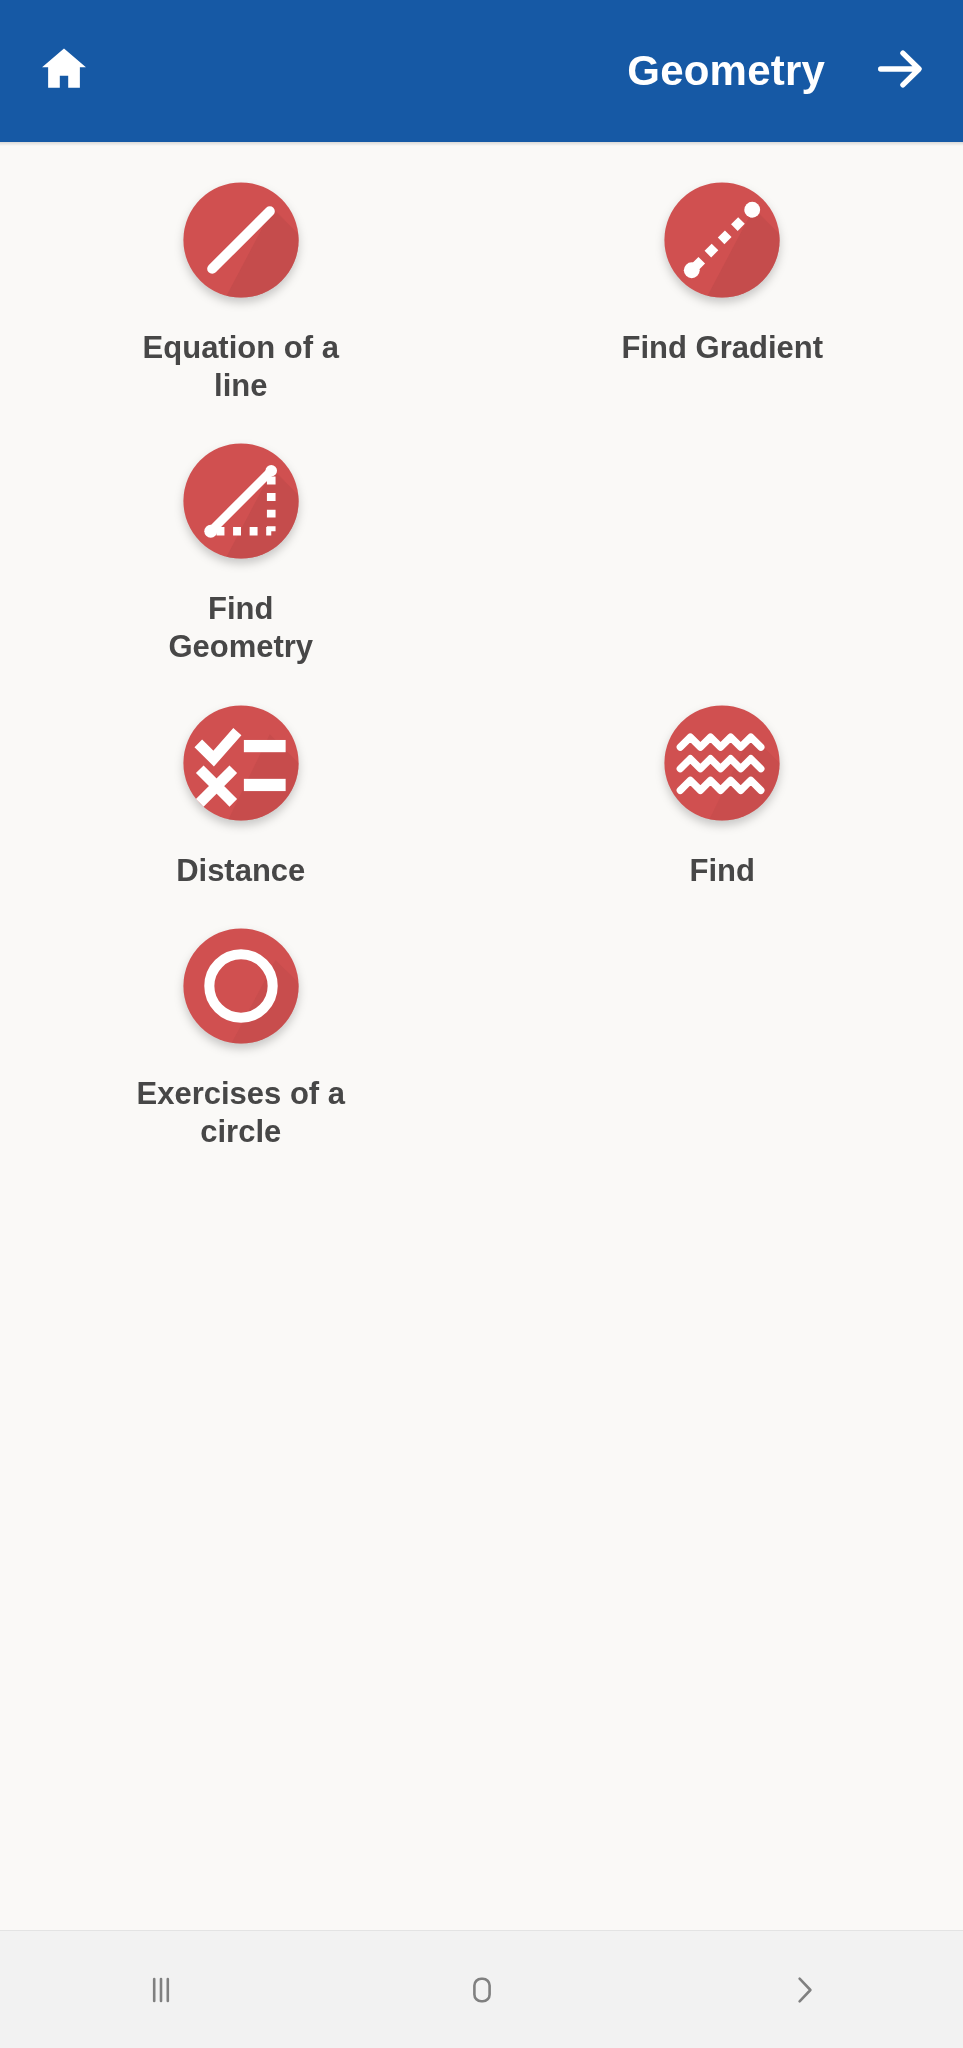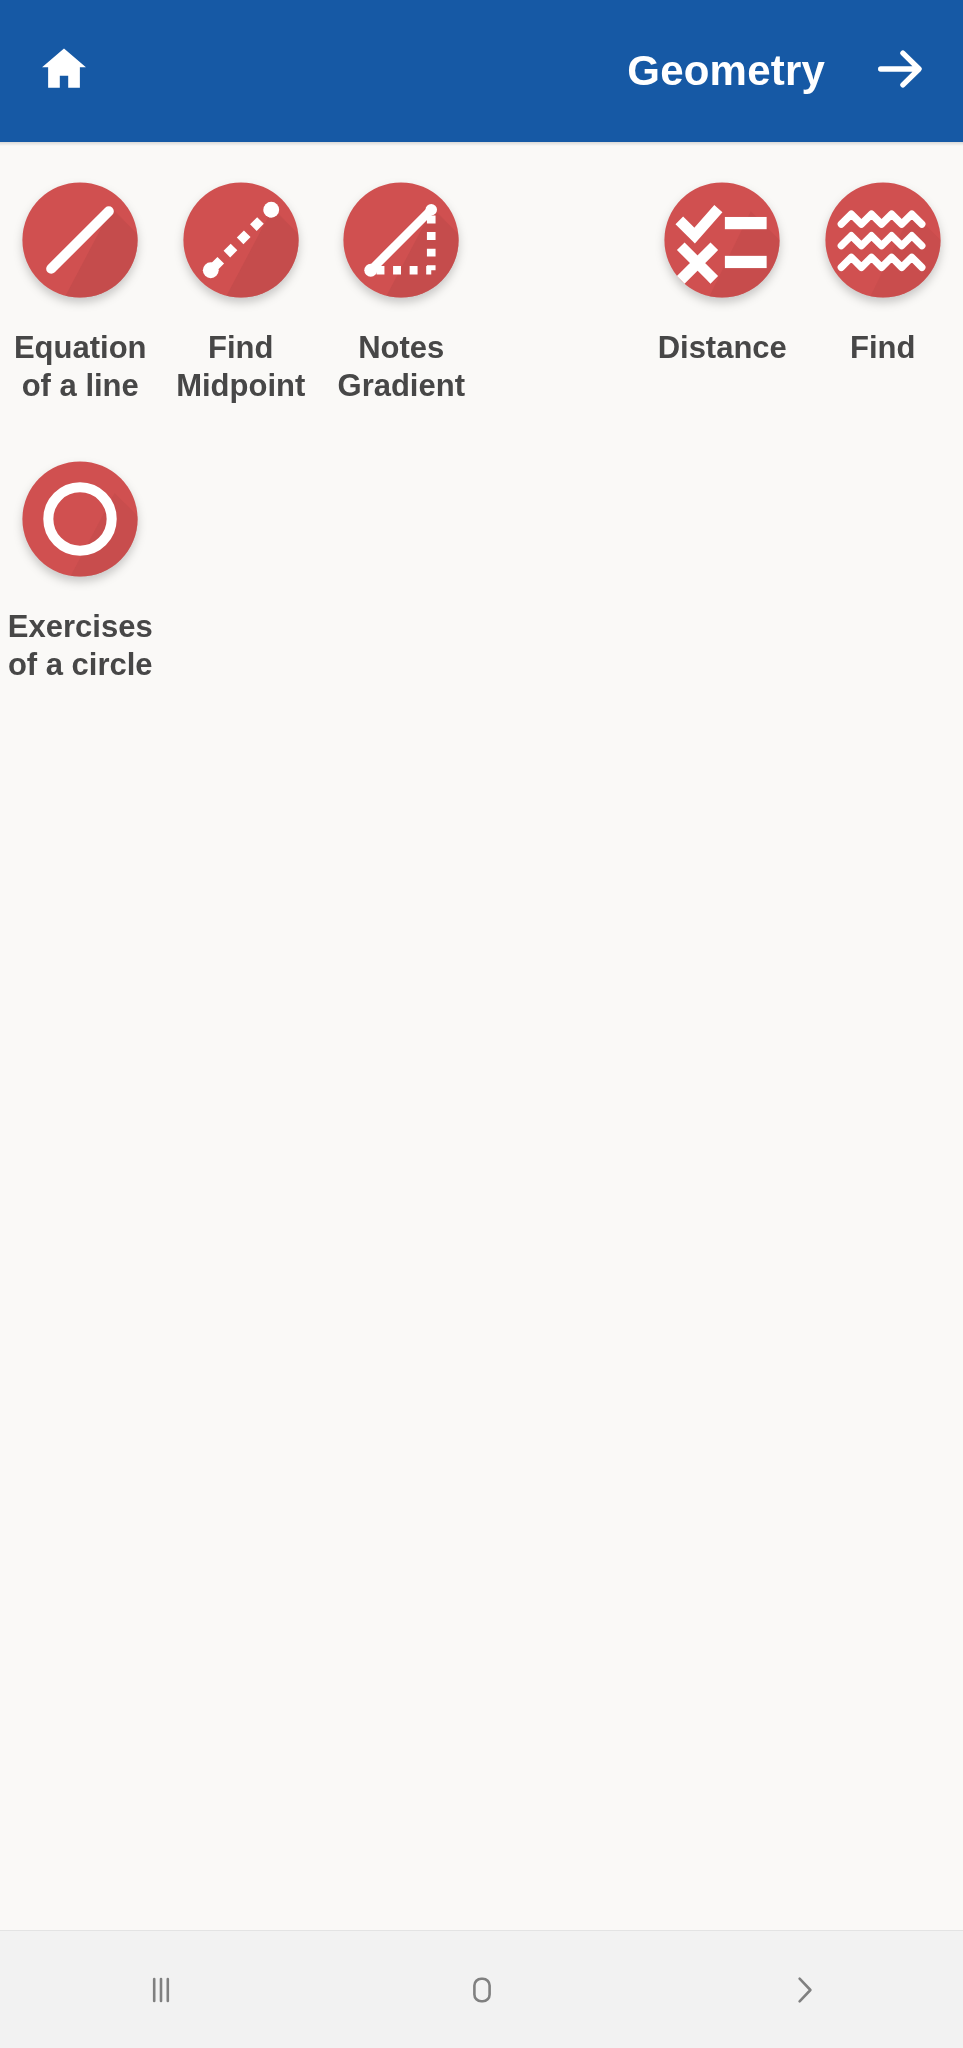--- a/index.html
+++ b/index.html
@@ -48,22 +48,22 @@
 
   
   .content {
     flex:1 1 auto;
     background:#FAF9F7;
     padding-top:6px;
     overflow:hidden;
   }
   .grid {
     display:grid;
-    grid-template-columns:repeat(6, 1fr);
-    row-gap:26px;
+    grid-template-columns:repeat(2, 1fr);
+    row-gap:8px;
   }
   .tile {
     display:flex;
     flex-direction:column;
     align-items:center;
     padding-top:16px;
     cursor:pointer;
     -webkit-user-select:none; user-select:none;
   }
   .tile.empty { cursor:default; }
@@ -165,21 +165,21 @@
               </defs>
             <circle cx="50" cy="50" r="40" fill="#D05050"></circle>
             <g clip-path="url(#c3)">
               <path d="M72 28 L100 56 L100 100 L34 100 Z" fill="#BC4848" opacity="0.55"></path>
             </g>
             <line x1="31" y1="69" x2="69" y2="31" stroke="#FFFFFF" stroke-width="6.5" stroke-linecap="butt" stroke-dasharray="7 6"></line>
             <circle cx="29" cy="71" r="5.5" fill="#FFFFFF"></circle>
             <circle cx="71" cy="29" r="5.5" fill="#FFFFFF"></circle>
           </svg>
         </div>
-        <div class="tile-label">Find Midpoint</div>
+        <div class="tile-label">Find Gradient</div>
       </div>
 
       <div class="tile">
         <div class="icon-wrap">
           <svg viewBox="0 0 100 100" aria-hidden="true">
             <defs>
                 <clipPath id="c4">
                   <circle cx="50" cy="50" r="40"></circle>
                 </clipPath>
               </defs>
@@ -187,21 +187,21 @@
             <g clip-path="url(#c4)">
               <path d="M72 28 L100 56 L100 100 L34 100 Z" fill="#BC4848" opacity="0.55"></path>
             </g>
             <line x1="29" y1="71" x2="71" y2="29" stroke="#FFFFFF" stroke-width="6" stroke-linecap="round"></line>
             <line x1="71" y1="33" x2="71" y2="71" stroke="#FFFFFF" stroke-width="6" stroke-linecap="butt" stroke-dasharray="5.5 6"></line>
             <line x1="33" y1="71" x2="71" y2="71" stroke="#FFFFFF" stroke-width="6" stroke-linecap="butt" stroke-dasharray="5.5 6"></line>
             <circle cx="29" cy="71" r="4.5" fill="#FFFFFF"></circle>
             <circle cx="71" cy="29" r="4" fill="#FFFFFF"></circle>
           </svg>
         </div>
-        <div class="tile-label">Notes Gradient</div>
+        <div class="tile-label">Find Geometry</div>
       </div>
 
       <div class="tile empty"></div>
 
       <div class="tile">
         <div class="icon-wrap">
           <svg viewBox="0 0 100 100" aria-hidden="true">
             <defs>
                 <clipPath id="c5">
                   <circle cx="50" cy="50" r="40"></circle>

